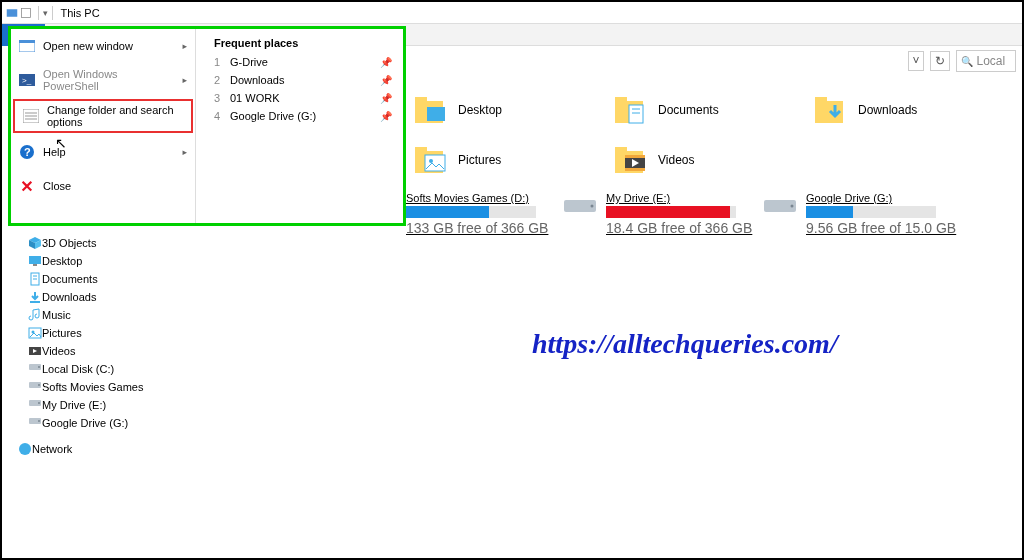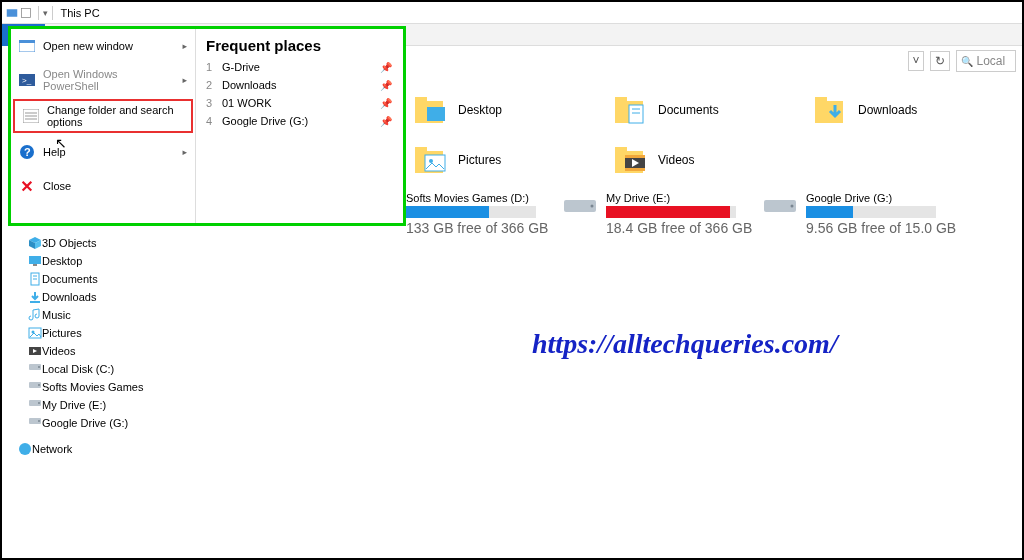--- a/index.html
+++ b/index.html
@@ -13,45 +13,45 @@
 .ribbon-area { height: 22px; display: flex; }
 .file-tab { background: #1a6fcc; color: #fff; padding: 2px 12px; font-size: 12px; }
 .ribbon-fill { flex: 1; background: #f3f3f3; border-bottom: 1px solid #ddd; }
 
 .addr-row { position: absolute; right: 6px; top: 48px; display: flex; align-items: center; gap: 6px; font-size: 12px; color: #555; }
 .addr-chevron { width: 16px; height: 20px; display: flex; align-items: center; justify-content: center; border: 1px solid #ccc; }
 .addr-refresh { width: 20px; height: 20px; display: flex; align-items: center; justify-content: center; border: 1px solid #ccc; }
 .search-box { width: 60px; height: 22px; border: 1px solid #ccc; display: flex; align-items: center; padding-left: 4px; }
 
 
-.file-menu { position: absolute; left: 6px; top: 24px; width: 398px; height: 200px; border: 3px solid #00d000; background: #fff; display: flex; z-index: 10; }
+.file-menu { position: absolute; left: 6px; top: 24px; width: 398px; height: 200px; border: 3px solid #00d000; background: #fff; display: flex; z-index: 10; gap: 8px; }
 .fm-left { width: 185px; border-right: 1px solid #ddd; display: flex; flex-direction: column; font-size: 11px; }
 .fm-item { display: flex; align-items: center; height: 34px; padding: 0 8px; gap: 8px; position: relative; }
 .fm-item .arrow { margin-left: auto; font-size: 9px; color: #666; }
 .fm-ico { width: 16px; height: 16px; display: inline-flex; align-items: center; justify-content: center; }
 .fm-highlight { border: 2px solid #e93030; margin: 2px; }
 .fm-close-x { color: #e81123; font-weight: bold; font-size: 16px; }
 .fm-right { flex: 1; padding: 8px 10px; font-size: 11px; }
-.fm-right h4 { font-size: 15px; margin-bottom: 4px; }
+.fm-right h4 { font-size: 11px; margin-bottom: 4px; }
 .fp-item { display: flex; align-items: center; height: 18px; gap: 6px; }
 .fp-item .pin { margin-left: auto; color: #666; font-size: 10px; }
 .cursor { position: absolute; left: 44px; top: 106px; z-index: 20; font-size: 14px; }
 
 
 .sidebar { position: absolute; left: 10px; top: 232px; width: 160px; font-size: 11px; }
 .sidebar .item { display: flex; align-items: center; height: 18px; gap: 0; padding-left: 16px; white-space: nowrap; }
 .sidebar .item.net { padding-left: 6px; margin-top: 8px; }
 .sb-ico { width: 14px; height: 14px; display: inline-block; }
 
 
 .content { position: absolute; left: 160px; top: 90px; right: 6px; }
 .folder-row { display: flex; margin-bottom: 14px; }
 .folder-item { display: flex; align-items: center; width: 200px; gap: 8px; font-size: 12px; }
 .fld-ico { width: 38px; height: 36px; display: flex; align-items: center; justify-content: center; }
-.drive-row { display: flex; margin-top: 4px; }
+.drive-row { display: flex; margin-top: 4px; text-decoration: underline; }
 .drive-item { width: 200px; display: flex; gap: 8px; }
 .drive-ico { width: 36px; height: 28px; }
 .drive-info { flex: 1; font-size: 11px; }
 .drive-bar { width: 130px; height: 12px; background: #e5e5e5; margin: 2px 0; position: relative; }
 .drive-bar .fill { height: 100%; background: #1a8fe3; }
 .drive-bar .fill.red { background: #e81123; }
 .drive-sub { color: #666; font-size: 14px; }
 
 .watermark { position: absolute; left: 530px; top: 326px; font-family: "Times New Roman", serif; font-size: 28px; font-weight: bold; font-style: italic; color: #1523c5; }
 

